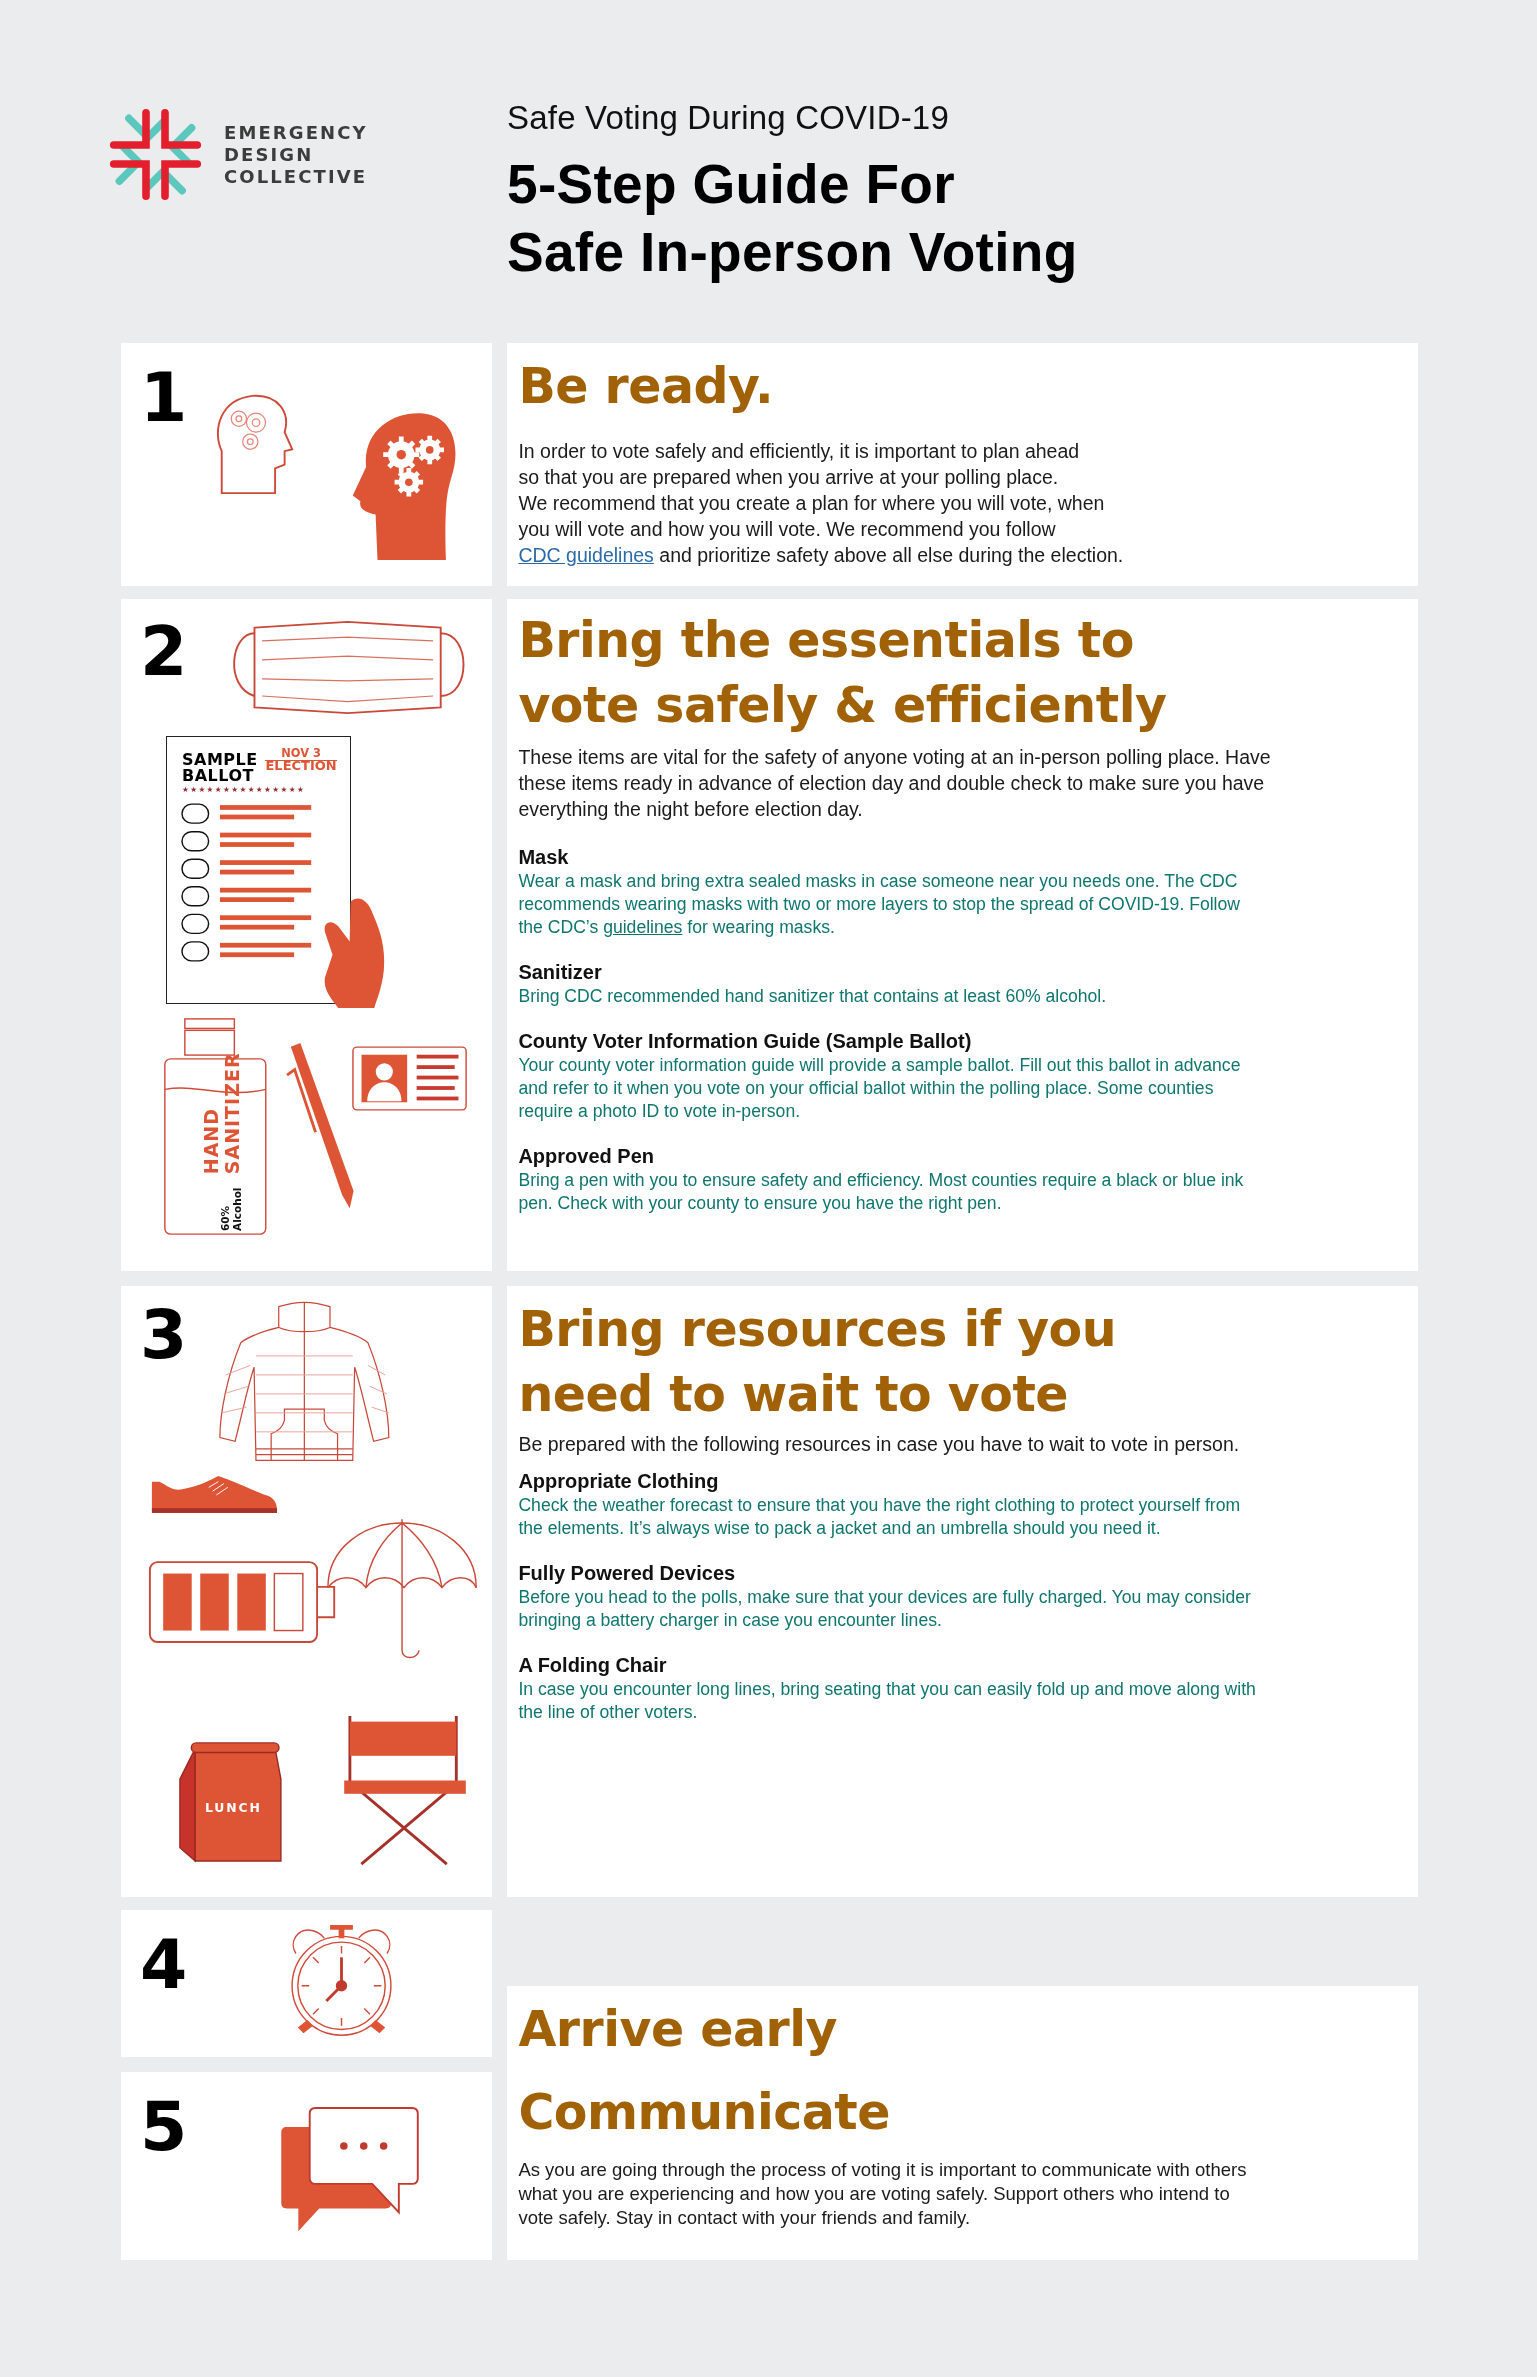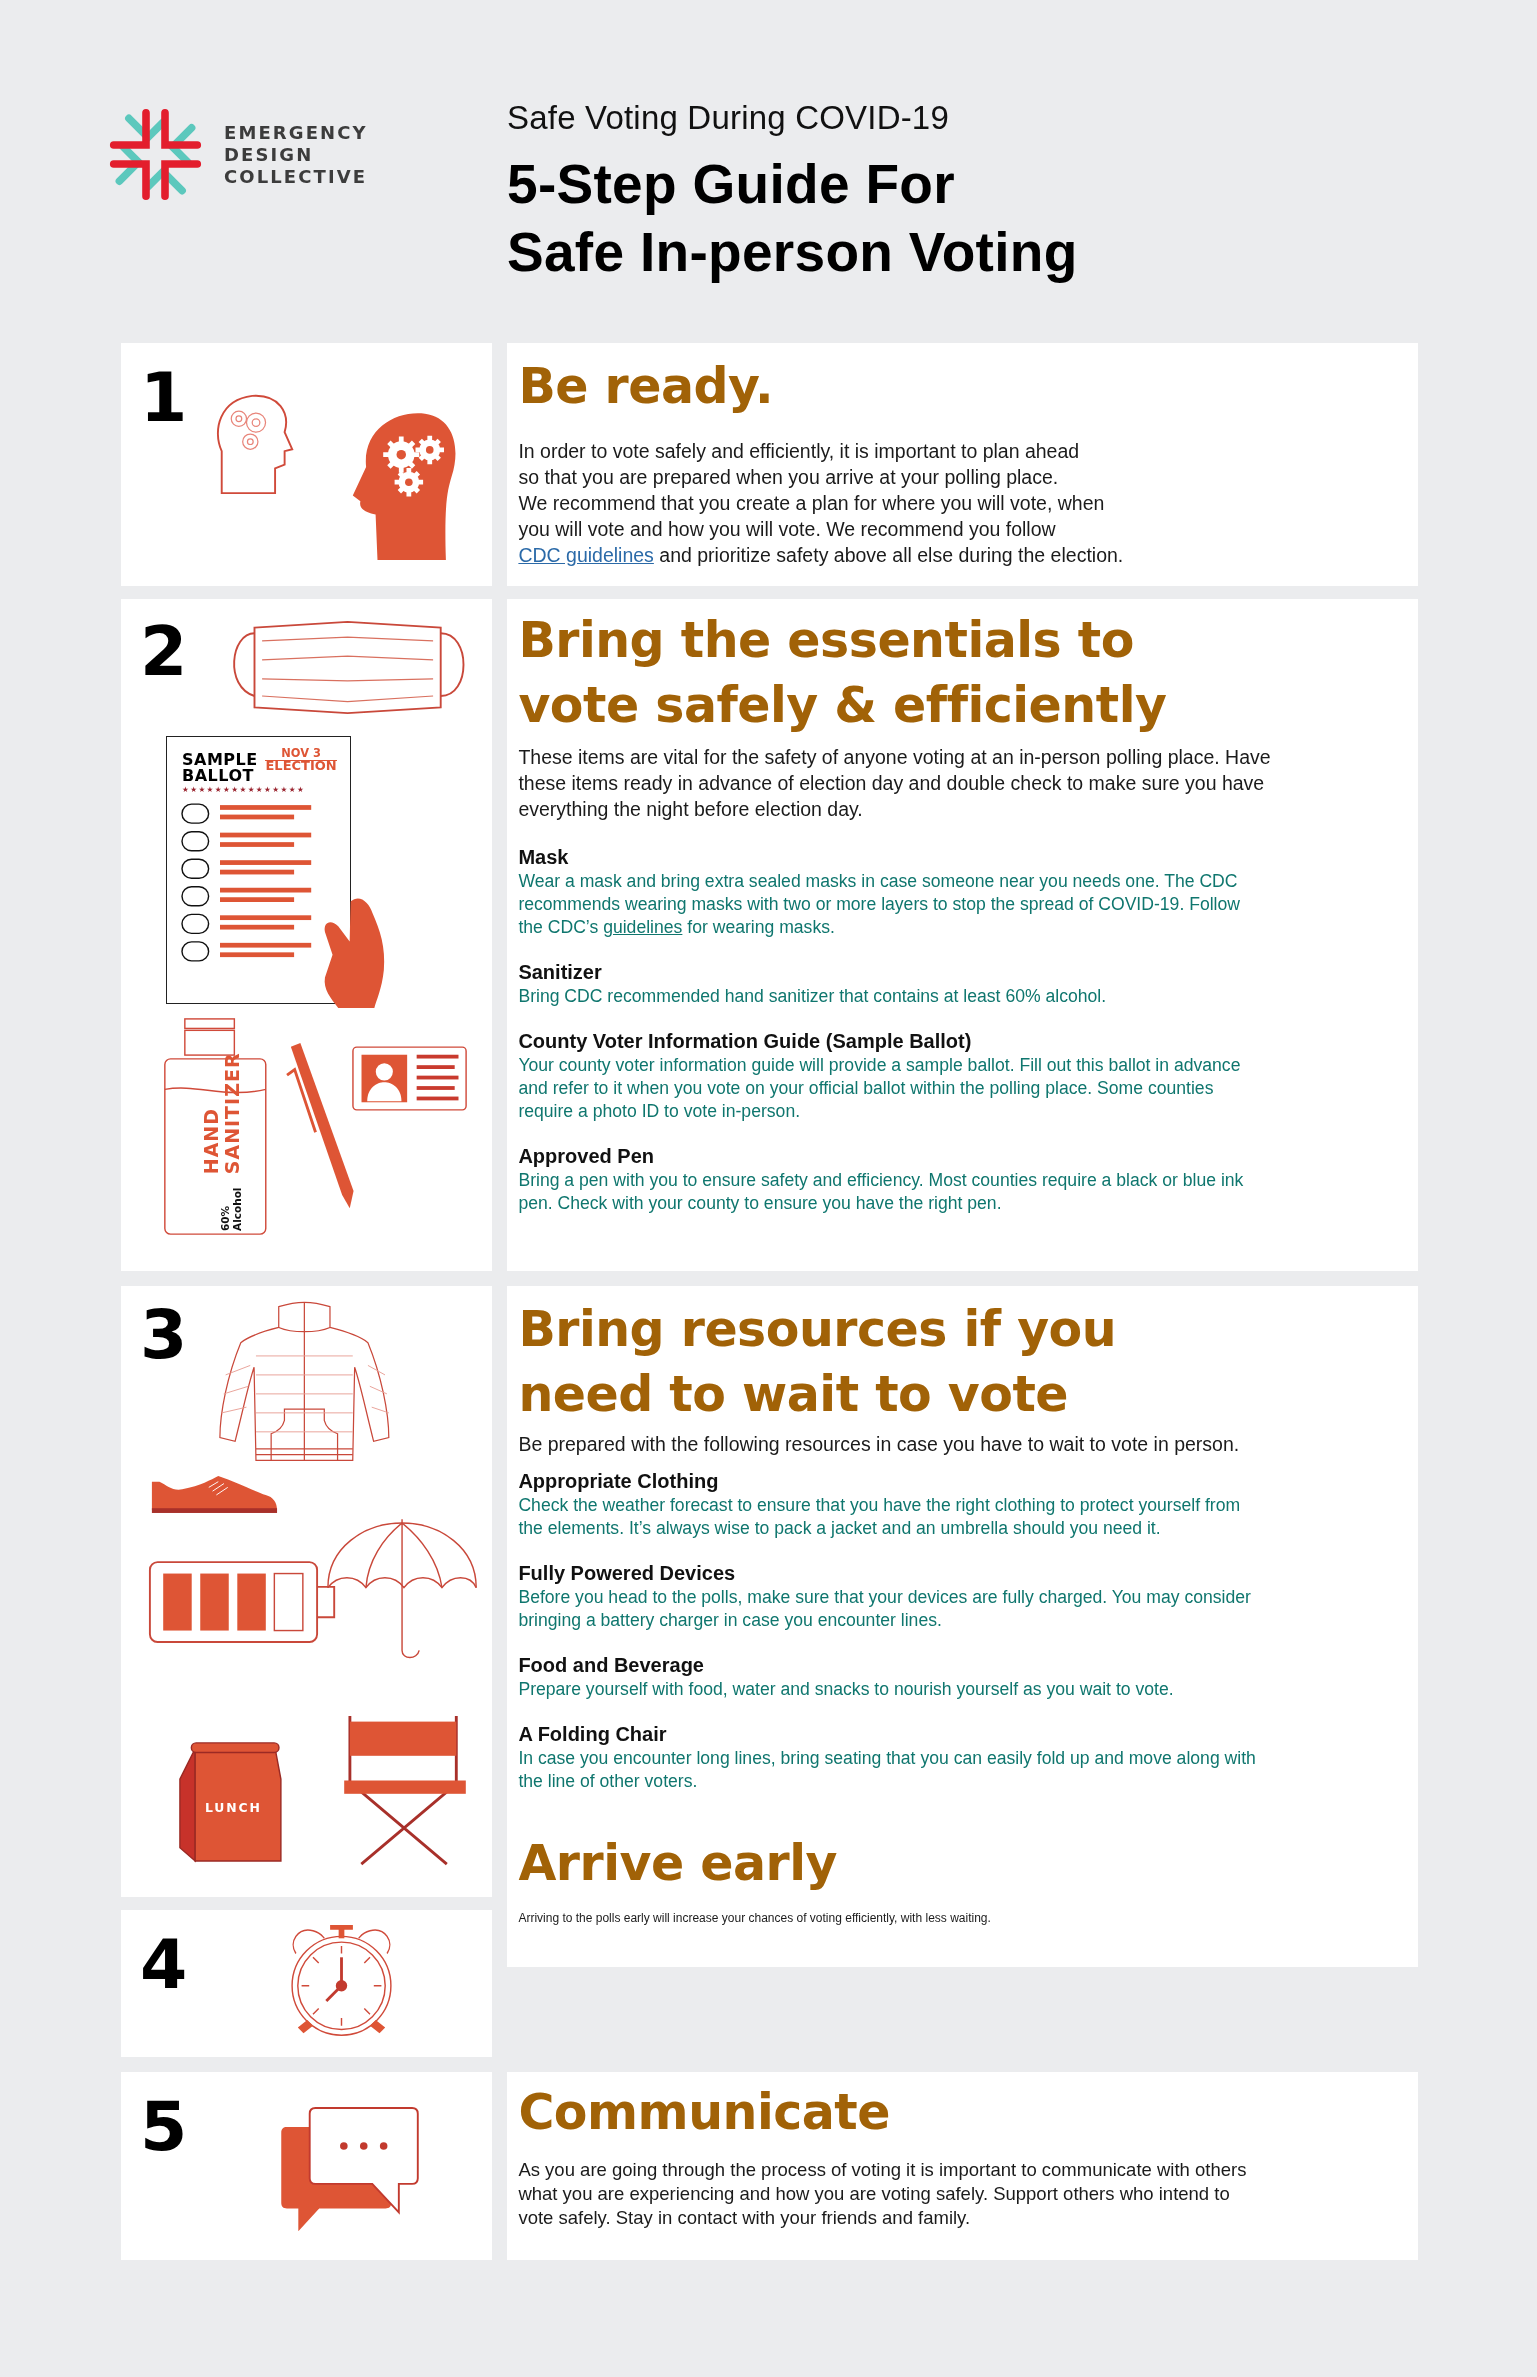--- a/index.html
+++ b/index.html
@@ -294,24 +294,20 @@
     </div>
     <div class="lead" style="margin-top:3.8px;width:751px;">Be prepared with the following resources in case you have to wait to vote in person.</div>
     <div class="sub" style="margin-top:11.4px;width:742px;">
       <div class="sub-title">Appropriate Clothing</div>
       <div class="sub-body">Check the weather forecast to ensure that you have the right clothing to protect yourself from the elements. It’s always wise to pack a jacket and an umbrella should you need it.</div>
     </div>
     <div class="sub" style="width:751px;">
       <div class="sub-title">Fully Powered Devices</div>
       <div class="sub-body">Before you head to the polls, make sure that your devices are fully charged. You may consider bringing a battery charger in case you encounter lines.</div>
     </div>
-    <div class="sub" style="width:751px;">
-      <div class="sub-title">Food and Beverage</div>
-      <div class="sub-body">Prepare yourself with food, water and snacks to nourish yourself as you wait to vote.</div>
-    </div>
     <div class="sub" style="width:742px;">
       <div class="sub-title">A Folding Chair</div>
       <div class="sub-body">In case you encounter long lines, bring seating that you can easily fold up and move along with the line of other voters.</div>
     </div>
   </div>
 </div>
 
 <div class="card left" style="top:1910px;height:147px;">
   <div class="num" style="top:21px;">4</div>
   <svg style="left:167px;top:15px;" width="107" height="114" viewBox="0 0 112 120">
@@ -323,21 +319,21 @@
       <path d="M56 22 V30 M56 98 V106 M14 64 H22 M90 64 H98 M26 34 L32 40 M86 34 L80 40 M26 94 L32 88 M86 94 L80 88"></path>
     </g>
     <rect x="44" y="0" width="24" height="5" fill="#de5535"></rect>
     <rect x="53" y="4" width="6" height="10" fill="#de5535"></rect>
     <path d="M10 108 L20 100 L26 106 L16 114 Z M102 108 L92 100 L86 106 L96 114 Z" fill="#de5535"></path>
     <path d="M56 64 V34" stroke="#c23a2e" stroke-width="3"></path>
     <path d="M56 64 L40 80" stroke="#c23a2e" stroke-width="3"></path>
     <circle cx="56" cy="64" r="6" fill="#c23a2e"></circle>
   </svg>
 </div>
-<div class="card right" style="top:1820px;height:147px;">
+<div class="card right" style="top:1986px;height:147px;">
   <div class="content">
     <div class="h2" style="margin-top:3.8px;">Arrive early</div>
     <div class="lead" style="margin-top:9.5px;width:751px;font-size:12px;line-height:24px;">Arriving to the polls early will increase your chances of voting efficiently, with less waiting.</div>
   </div>
 </div>
 
 <div class="card left" style="top:2072px;height:188px;">
   <div class="num" style="top:21px;">5</div>
   <svg style="left:160px;top:36px;" width="138" height="128" viewBox="0 0 145 135">
     <path d="M6 20 L110 20 C114 20 116 22 116 26 L116 100 C116 104 114 106 110 106 L40 106 L18 130 L18 106 L6 106 C2 106 0 104 0 100 L0 26 C0 22 2 20 6 20 Z" fill="#de5535"></path>

